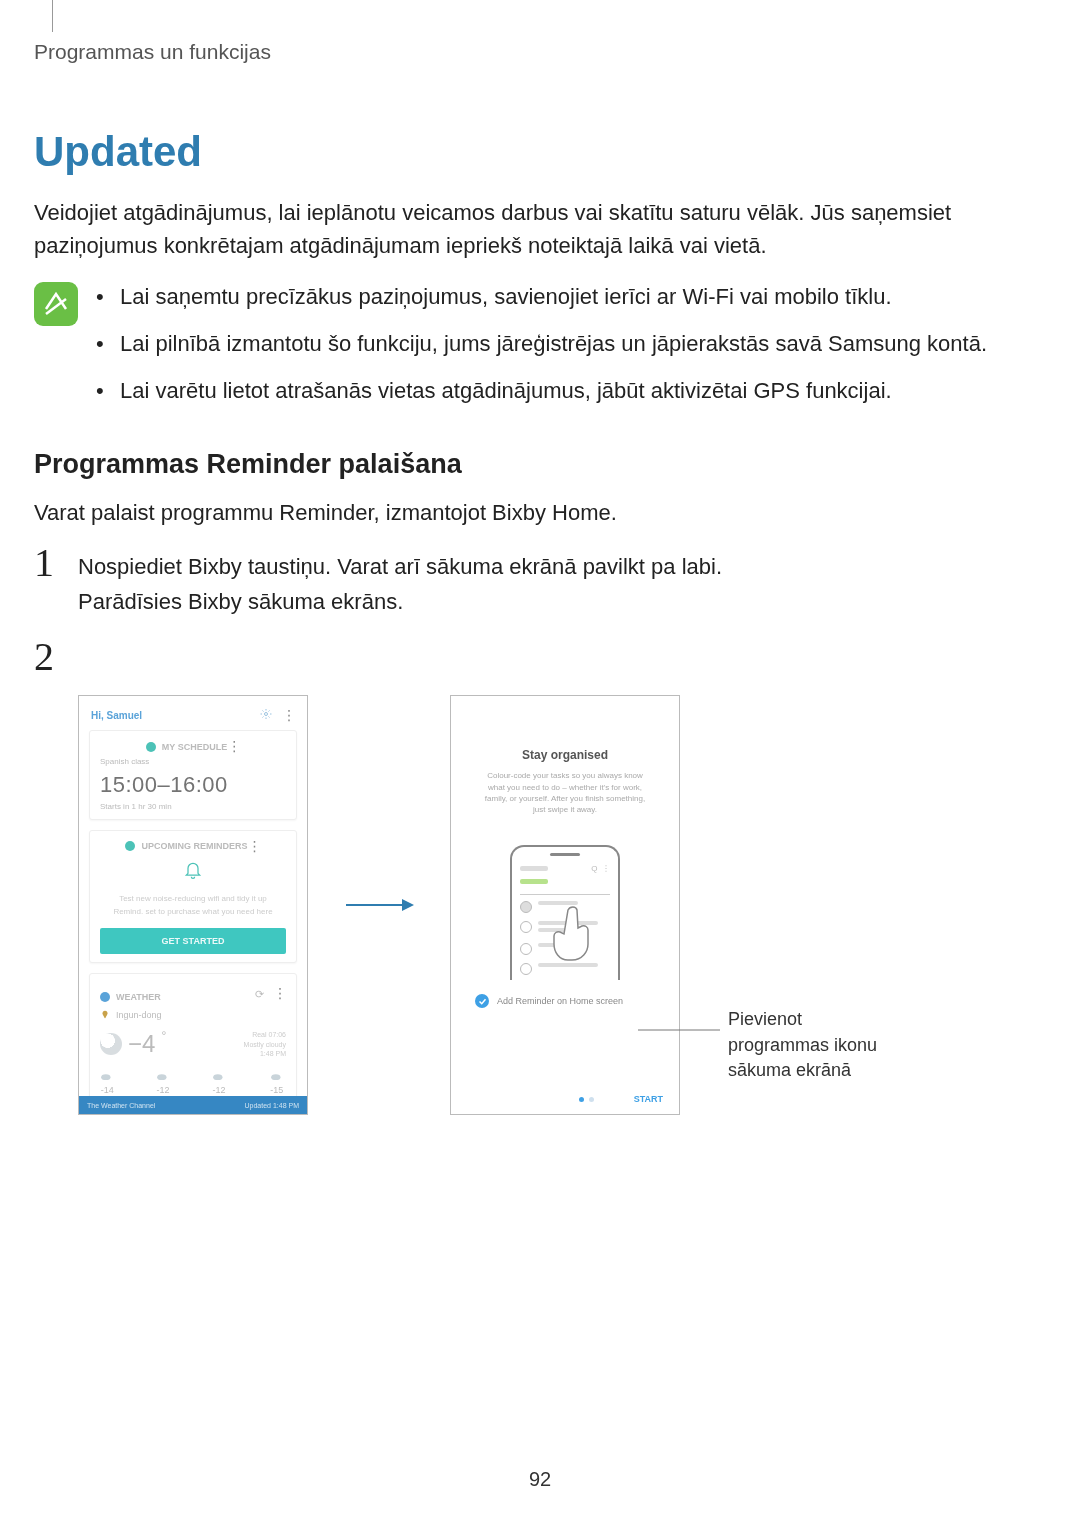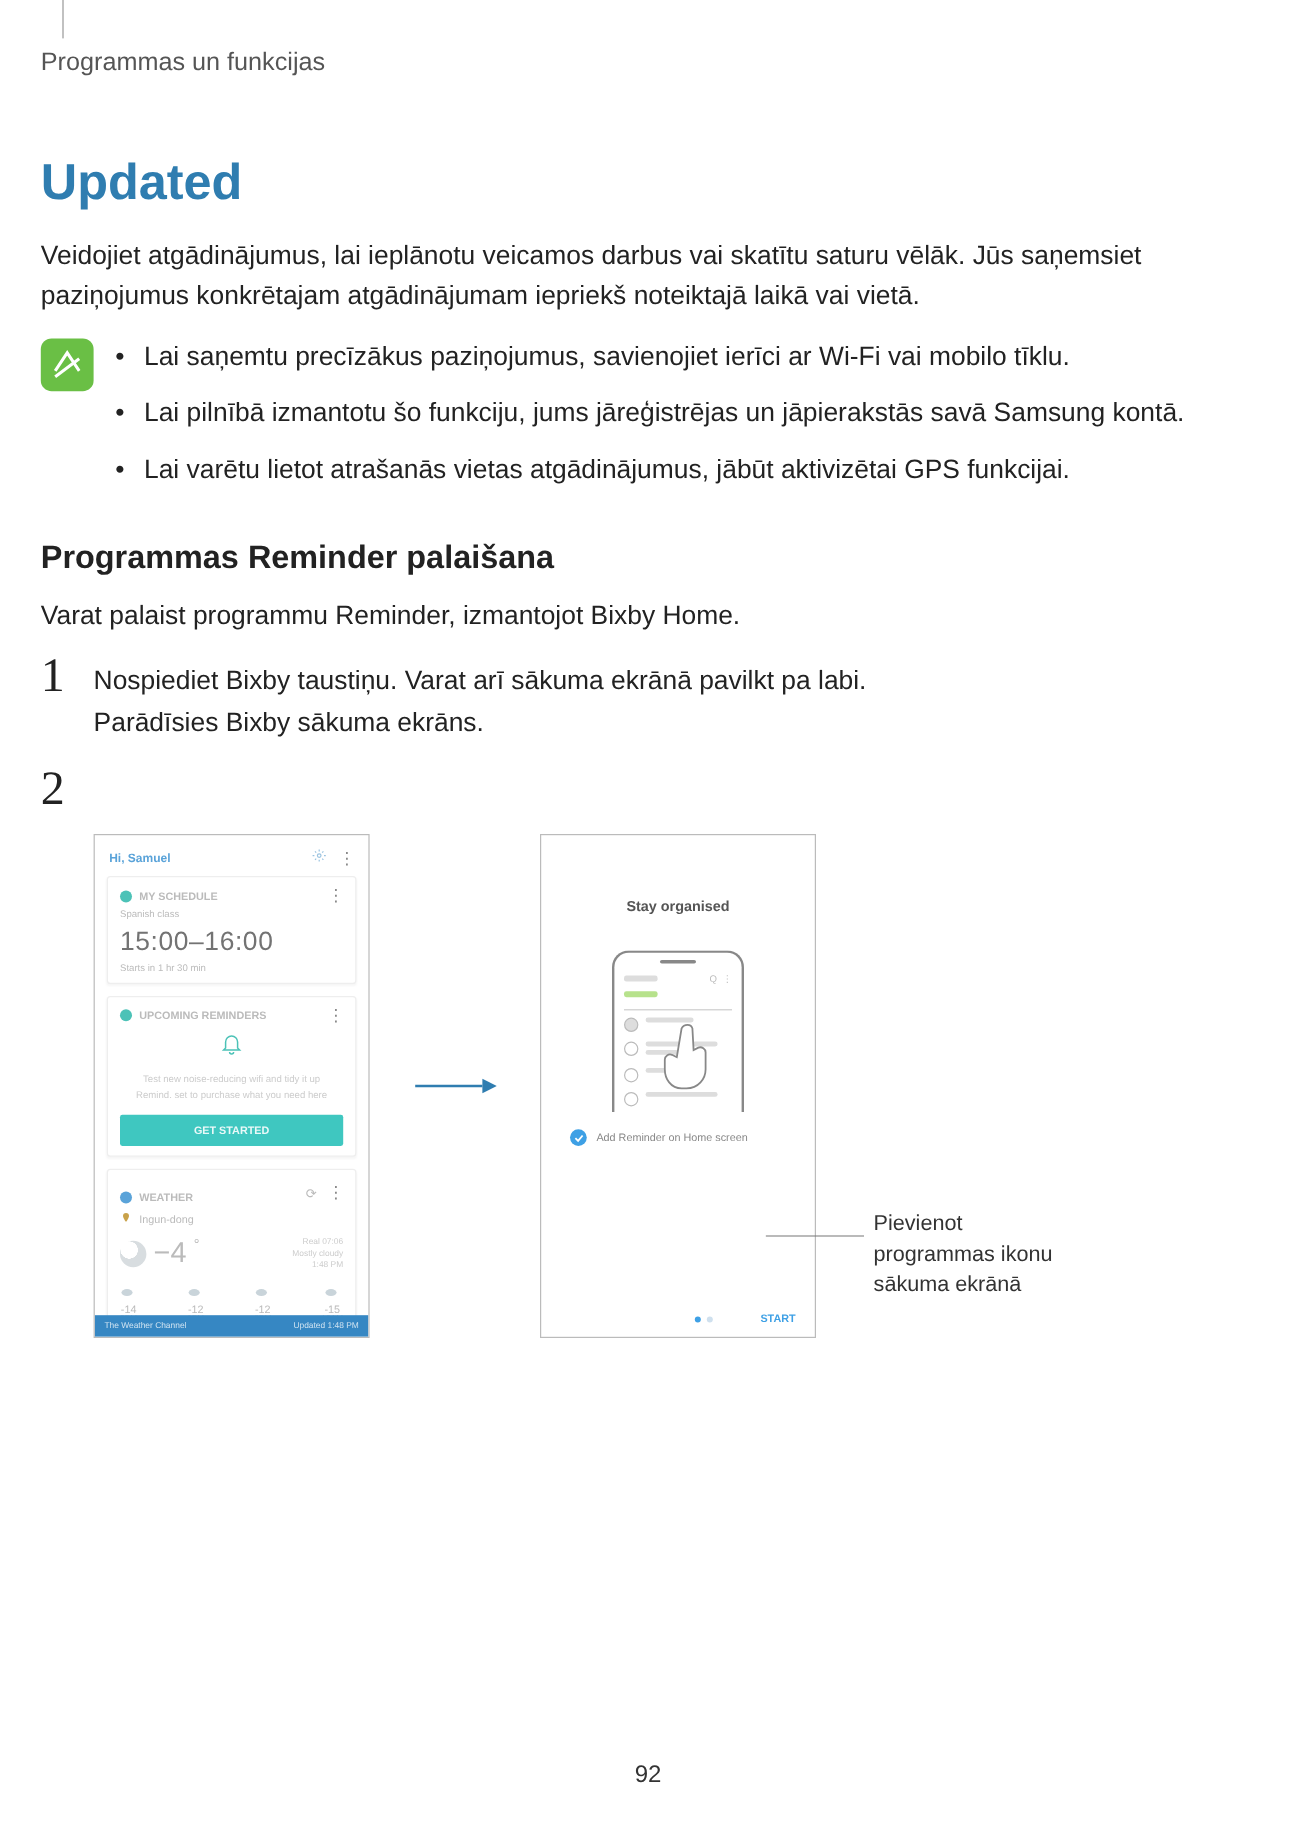--- a/index.html
+++ b/index.html
@@ -126,21 +126,21 @@
   .gear { width:12px; height:12px;}
   .vd { font-size:14px; color:#888; line-height:0.8; letter-spacing:-1px;}
   .card {
     margin: 0 10px 10px;
     background: #fff;
     border-radius: 3px;
     box-shadow: 0 1px 2px rgba(0,0,0,0.04);
     padding: 10px 10px 8px;
     border:1px solid #eee;
   }
-  .card .row1{ display:flex; align-items:center; justify-content:space-between;}
+  .card .row1{ display:flex; align-items:center; justify-content:center;}
   .chip { display:flex; align-items:center; gap:6px;}
   .chip-dot{ width:10px;height:10px;border-radius:50%; }
   .chip-txt{ font-size:9px; color:#bbb; text-transform:uppercase; filter: blur(0.6px); font-weight:bold;}
   .card-time { font-size: 22px; color:#737373; font-weight:300; margin-top:6px; letter-spacing:0.5px;}
   .card-sub { font-size:8px; color:#bbb; filter: blur(0.6px); margin-top:4px;}
   .card-sub2 { font-size:8px; color:#ccc; filter: blur(0.6px); margin-top:4px; text-align:center;}
   .card-mid {
     text-align:center;
     padding: 8px 0 4px;
   }
@@ -380,20 +380,21 @@
     <div class="arrow">
       <svg viewBox="0 0 70 20">
         <line x1="2" y1="10" x2="58" y2="10" stroke="#2f7db0" stroke-width="2"></line>
         <polygon points="58,4 70,10 58,16" fill="#2f7db0"></polygon>
       </svg>
     </div>
 
     <div class="phone-screen" style="position:relative;">
       <div class="rs-inner">
         <div class="rs-title">Stay organised</div>
+        <div class="rs-desc">Colour-code your tasks so you always know what you need to do – whether it's for work, family, or yourself. After you finish something, just swipe it away.</div>
         <div class="mini-phone">
           <div class="mini-speaker"></div>
           <div class="mini-row">
               <div class="bar sbar"></div>
               <div style="flex:1"></div>
               <div style="font-size:8px;color:#bbb">Q &nbsp;⋮</div>
             </div>
           <div class="mini-row">
               <div class="bar sbar" style="background:#b7e28c"></div>
             </div>

